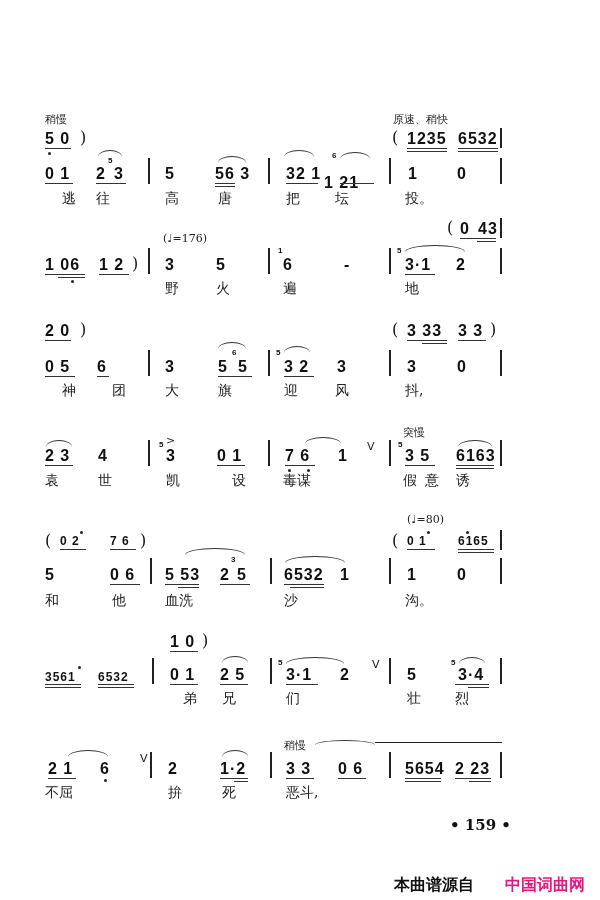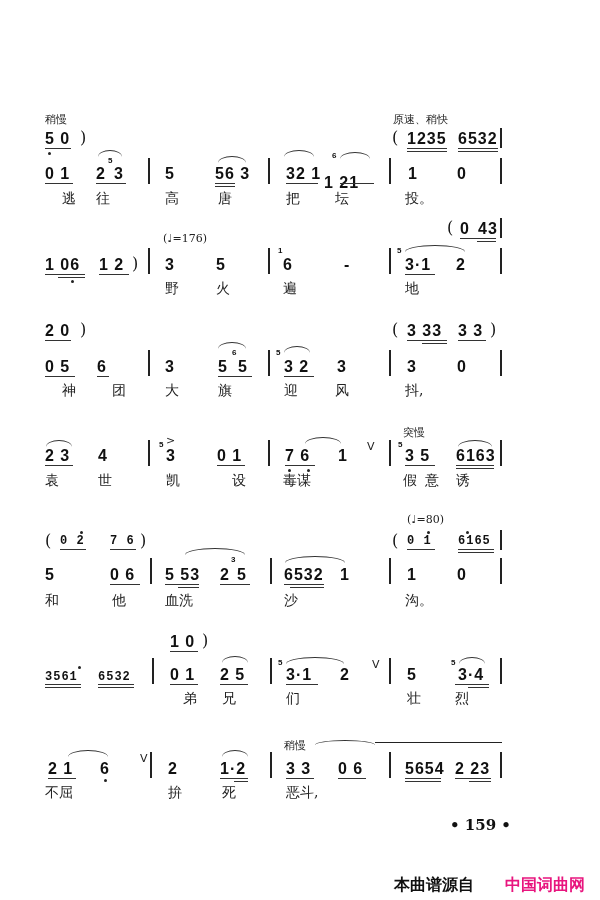--- a/index.html
+++ b/index.html
@@ -1,19 +1,19 @@
 <!DOCTYPE html>
 <html><head>
 <meta charset="utf-8">
 <style>
   html,body{margin:0;padding:0;background:#fff;}
   body{width:600px;height:900px;position:relative;overflow:hidden;color:#111;font-family:"DejaVu Sans","Liberation Sans",sans-serif;}
   .abs{position:absolute;white-space:nowrap;}
   .note{font-family:"Liberation Sans","DejaVu Sans",sans-serif;font-weight:bold;font-size:16px;letter-spacing:1px;}
-  .small{font-family:Liberation Mono, monospace;font-weight:bold;font-size:12px;letter-spacing:1px;}
+  .small{font-family:Liberation Sans, sans-serif;font-weight:bold;font-size:12px;letter-spacing:1px;}
   .lyric{font-family:"DejaVu Serif","Liberation Serif",serif;font-size:14px;color:#222;}
   .mark{font-family:"DejaVu Sans",sans-serif;font-size:11px;color:#222;}
   .tempo{font-family:"DejaVu Serif","Liberation Serif",serif;font-size:11px;color:#222;}
   .paren{font-family:"DejaVu Serif",serif;font-size:16px;}
   .bar{position:absolute;width:2px;background:#222;}
   .ul{position:absolute;height:1px;background:#333;}
   .slur{position:absolute;border-top:1.5px solid #333;border-radius:50% 50% 0 0/100% 100% 0 0;height:6px;}
   .dot{position:absolute;width:3px;height:3px;border-radius:50%;background:#222;}
   .grace{position:absolute;font-family:"Liberation Sans",sans-serif;font-weight:bold;font-size:8px;line-height:8px;}
   .footer-black{font-family:"DejaVu Sans",sans-serif;font-weight:bold;font-size:16px;color:#111;}

